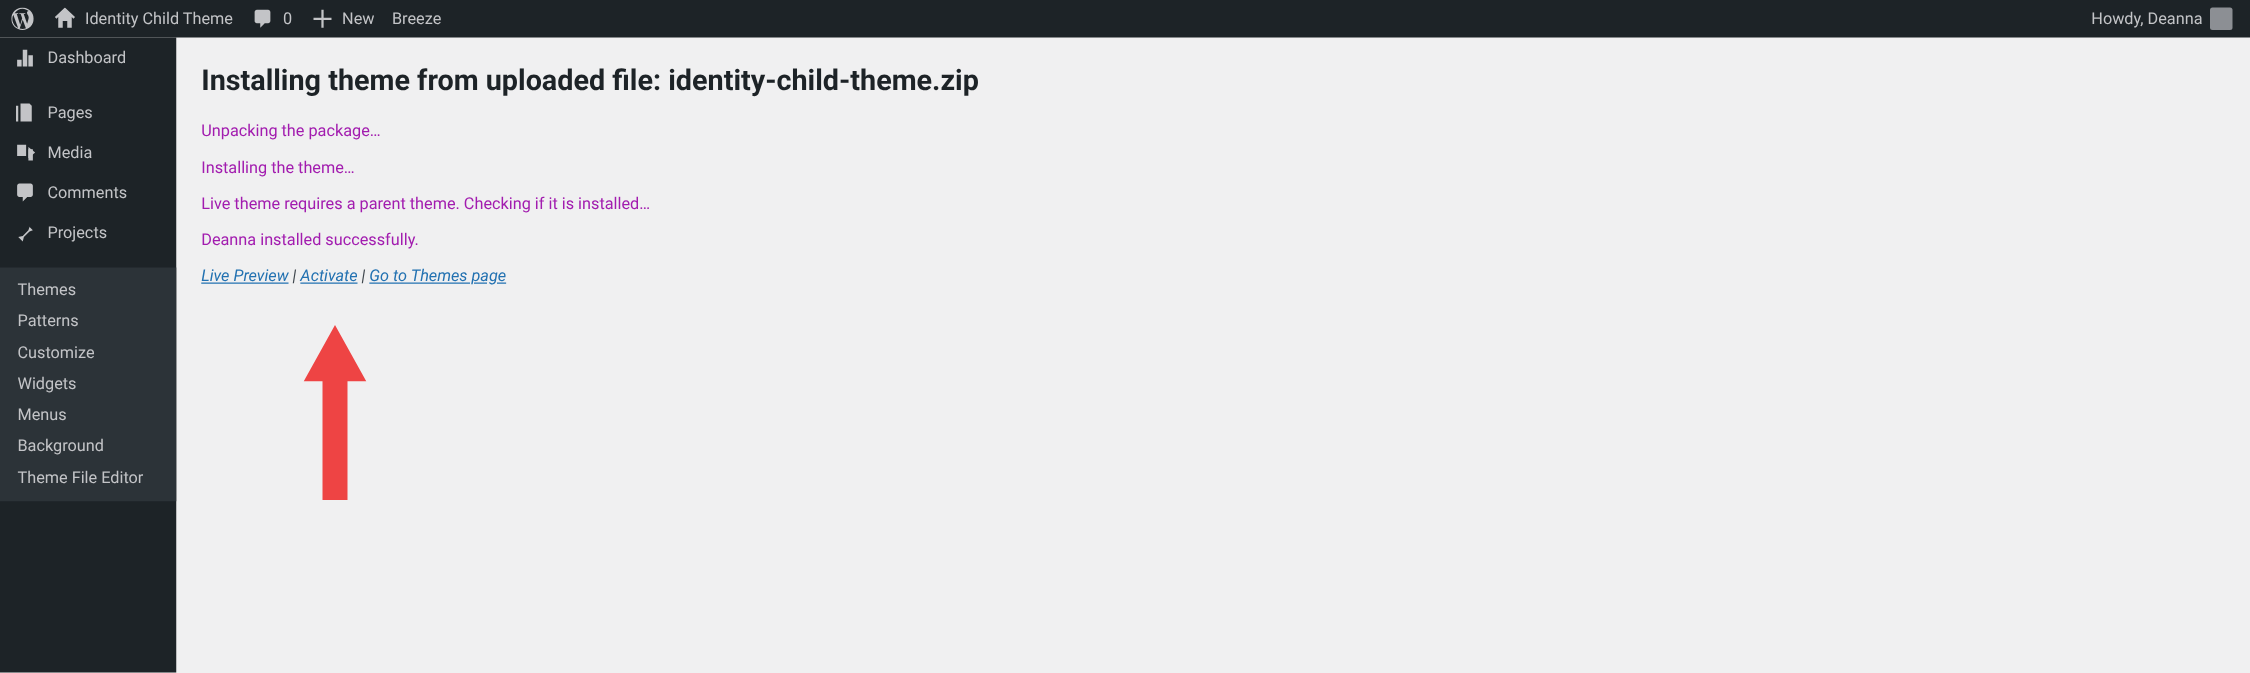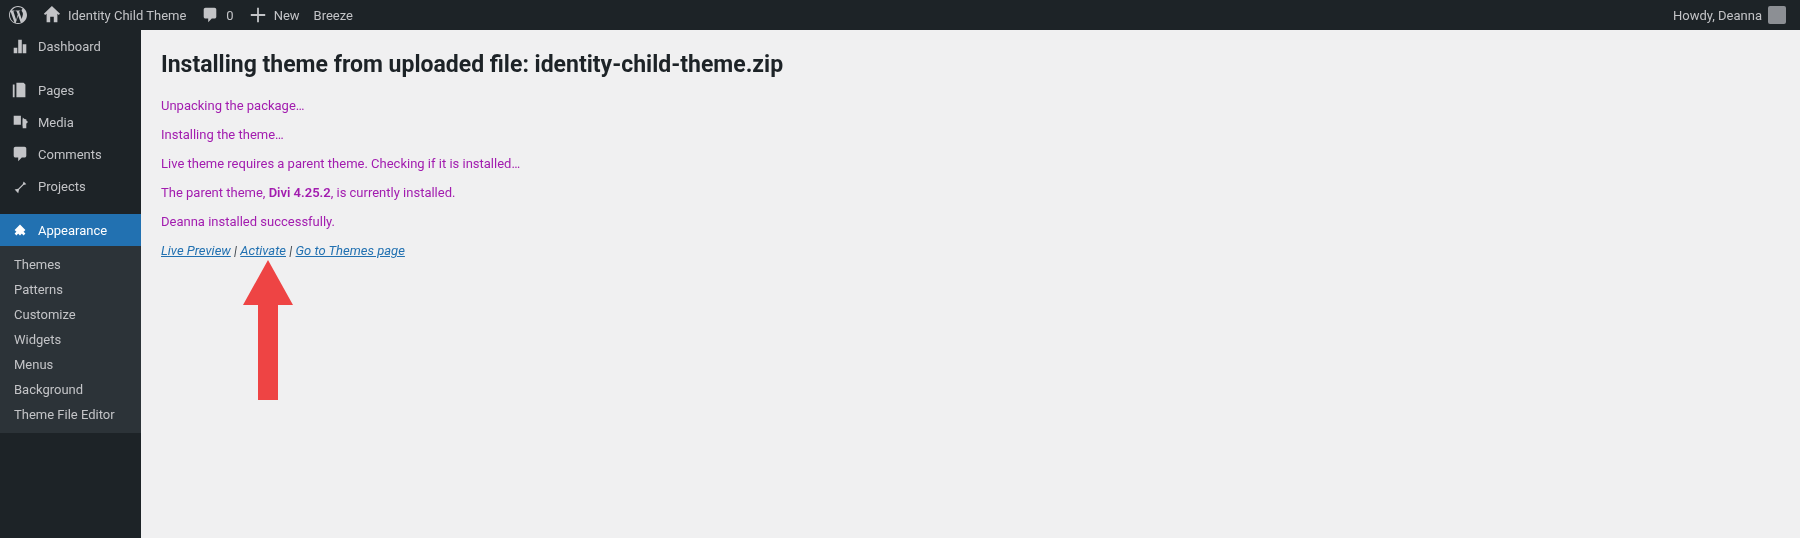--- a/index.html
+++ b/index.html
@@ -122,47 +122,36 @@
   </div>
   <div class="menu-item">
     <span class="icon">
         <svg viewBox="0 0 20 20">
           <path d="M11 2l6 6-3 1-5 5-1 4-4-4 4-1 5-5 1-3-3-3z"></path>
         </svg>
       </span>
     <span>Projects</span>
   </div>
   <div style="height:12px"></div>
-  <div class="menu-item current">
-    <span class="icon">
-        <svg viewBox="0 0 20 20">
-          <path d="M4 14l6-6 6 6-2 2-4-4-4 4-2-2zm6-10l6 6-6 6-6-6 6-6z"></path>
-        </svg>
-      </span>
-    <span>Appearance</span>
-  </div>
   <div class="submenu">
     <div class="submenu-item">Themes</div>
     <div class="submenu-item">Patterns</div>
     <div class="submenu-item">Customize</div>
     <div class="submenu-item">Widgets</div>
     <div class="submenu-item">Menus</div>
     <div class="submenu-item">Background</div>
     <div class="submenu-item">Theme File Editor</div>
   </div>
 </div>
 
 <div class="main">
   <h1>Installing theme from uploaded file: identity-child-theme.zip</h1>
   <p class="status-line">Unpacking the package…</p>
   <p class="status-line">Installing the theme…</p>
   <p class="status-line">Live theme requires a parent theme. Checking if it is installed…</p>
-  <p class="status-line">
-    <span>The parent theme, </span><strong>Divi 4.25.2</strong><span>, is currently installed.</span>
-  </p>
   <p class="status-line">Deanna installed successfully.</p>
   <p class="action-line">
     <a>Live Preview</a>
     <span class="sep"> | </span>
     <a>Activate</a>
     <span class="sep"> | </span>
     <a>Go to Themes page</a>
   </p>
 </div>
 

